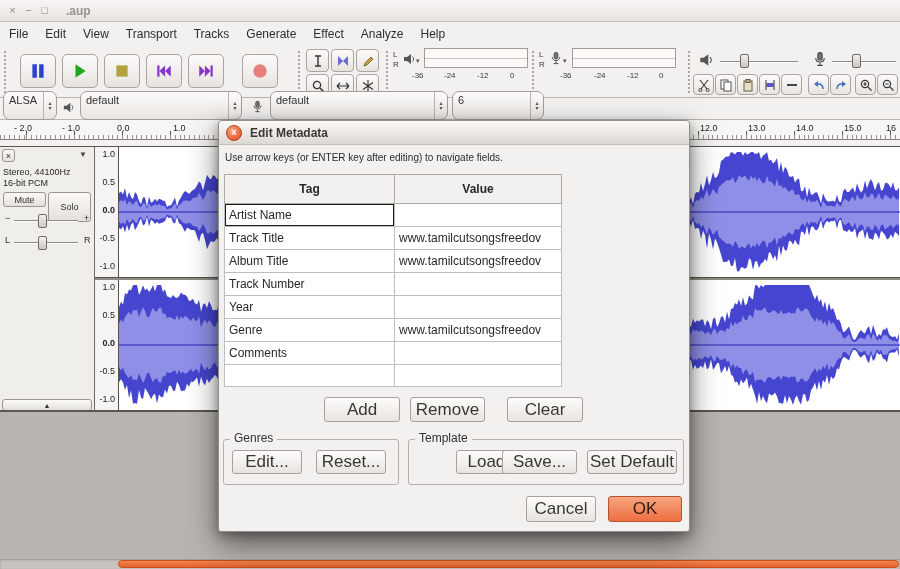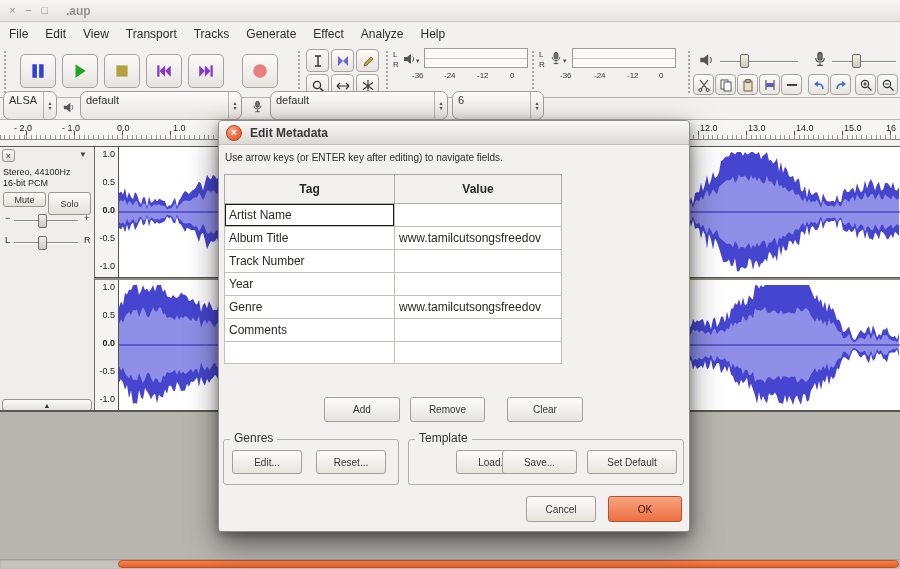--- a/index.html
+++ b/index.html
@@ -56,21 +56,21 @@
   #dialog-header{position:absolute;left:0;top:0;width:100%;height:24px;background:linear-gradient(#fbfaf9,#dcd8d3);border-bottom:1px solid #c3bfb9;border-radius:4px 4px 0 0;}
   #dialog-close{position:absolute;left:7px;top:4px;width:16px;height:16px;border-radius:50%;background:radial-gradient(circle at 35% 30%,#fba284,#ee6a42 60%,#d2511f);border:1px solid #b4421c;color:#fff;font-size:10px;line-height:14px;text-align:center;font-weight:bold;}
   #dialog-title{position:absolute;left:31px;top:5px;font-size:12px;font-weight:bold;color:#3b3935;}
   #dialog-instruction{position:absolute;left:6px;top:31px;font-size:10px;color:#2e2c29;}
   #meta-table{position:absolute;left:5px;top:53px;border-collapse:collapse;table-layout:fixed;background:#fff;font-size:12px;color:#2a2824;}
   #meta-table th{width:170px;height:29px;font-weight:bold;text-align:center;background:#f2f1f0;border:1px solid #aeaaa4;}
   #meta-table th+th{width:167px;}
   #meta-table td{height:22px;border:1px solid #c2beb8;padding:4px 4px;white-space:nowrap;overflow:hidden;}
   #meta-table{border:1px solid #8f8b85;}
   td.focus{box-shadow:inset 0 0 0 1px #1a1a1a;border:1px solid #1a1a1a;}
-  .pushbtn{position:absolute;display:flex;align-items:center;justify-content:center;font-size:10px;color:#393731;background:linear-gradient(#fdfcfb,#e7e4df);border:1px solid #a5a19a;border-radius:3px;}
+  .pushbtn{position:absolute;display:flex;align-items:center;justify-content:center;font-size:17px;color:#393731;background:linear-gradient(#fdfcfb,#e7e4df);border:1px solid #a5a19a;border-radius:3px;}
   .pushbtn.ok{background:linear-gradient(#f7a481,#ee6f41);border-color:#b25431;color:#2f1c12;}
   .frame{position:absolute;border:1px solid #b5b1aa;border-radius:3px;padding-left:40px;}
   .frame-label{position:absolute;top:-9px;left:6px;background:#f2f1f0;padding:0 4px;font-size:12px;color:#343230;}
 </style>
 </head>
 <body>
 
 <div id="screen">
 
   <div class="abs" id="titlebar">
@@ -319,21 +319,21 @@
   </div>
 
   <div class="abs" id="track-border-top"></div>
   <div class="abs" id="track-panel">
     <div class="mini-btn" style="left:2px;top:2px;width:13px;height:13px;">×</div>
     <div class="abs" style="left:17px;top:2px;width:60px;height:13px;"></div>
     <span class="abs" style="left:79px;top:3px;font-size:8px;color:#44423e;">▼</span>
     <span class="abs" style="left:3px;top:20px;">Stereo, 44100Hz</span>
     <span class="abs" style="left:3px;top:31px;">16-bit PCM</span>
     <div class="mini-btn" style="left:3px;top:45px;width:43px;height:15px;">Mute</div>
-    <div class="mini-btn" style="left:48px;top:45px;width:43px;height:23px;">Solo</div>
+    <div class="mini-btn" style="left:48px;top:45px;width:43px;height:30px;">Solo</div>
     <span class="abs" style="left:5px;top:66px;">−</span>
     <span class="abs" style="left:84px;top:66px;">+</span>
     <div class="groove" style="left:14px;top:73px;width:64px;"></div>
     <div class="thumb" style="left:38px;top:67px;"></div>
     <span class="abs" style="left:5px;top:88px;">L</span>
     <span class="abs" style="left:84px;top:88px;">R</span>
     <div class="groove" style="left:14px;top:95px;width:64px;"></div>
     <div class="thumb" style="left:38px;top:89px;"></div>
     <div class="mini-btn" style="left:2px;top:252px;width:90px;height:12px;font-size:7px;">▲</div>
   </div>
@@ -385,20 +385,24 @@
           <th>Tag</th>
           <th>Value</th>
         </tr>
       </thead>
       <tbody>
         <tr>
             <td class="focus">Artist Name</td>
             <td></td>
           </tr>
         <tr>
+            <td>Track Title</td>
+            <td>www.tamilcutsongsfreedov</td>
+          </tr>
+        <tr>
             <td>Album Title</td>
             <td>www.tamilcutsongsfreedov</td>
           </tr>
         <tr>
             <td>Track Number</td>
             <td></td>
           </tr>
         <tr>
             <td>Year</td>
             <td></td>

